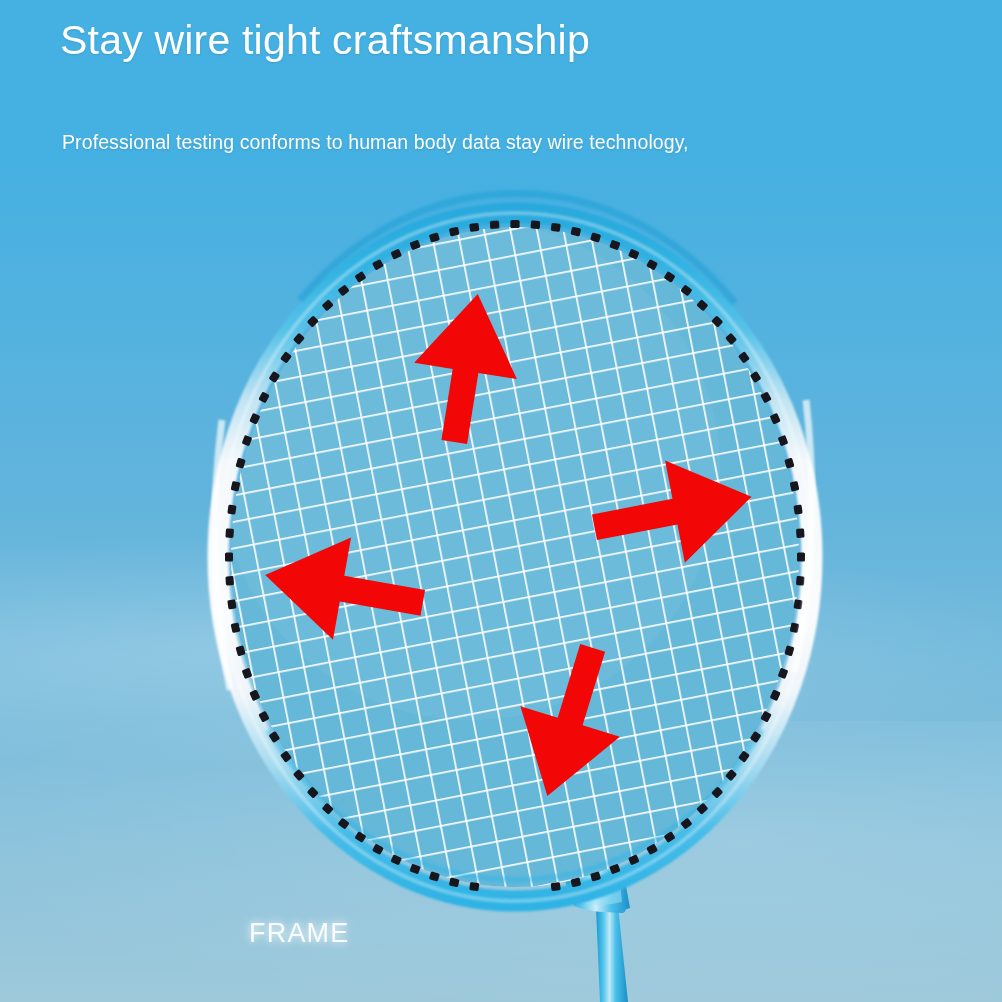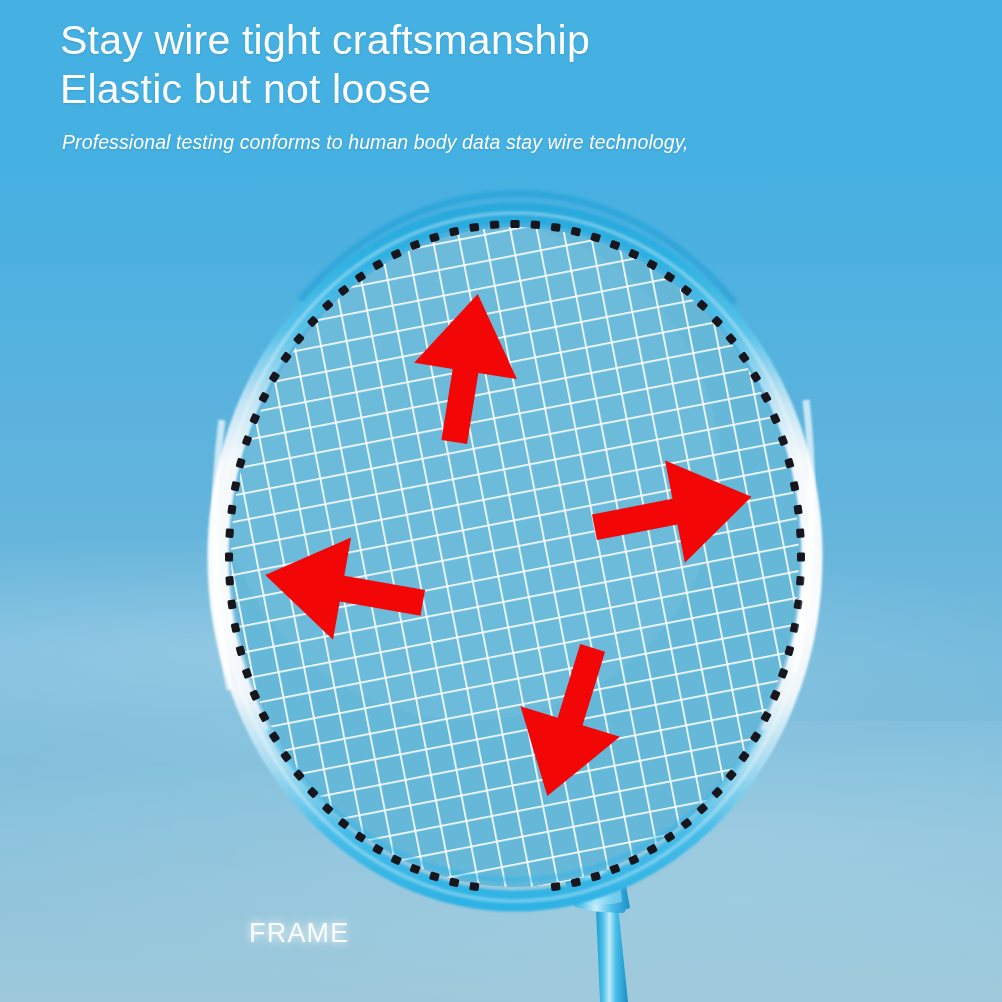--- a/index.html
+++ b/index.html
@@ -77,21 +77,20 @@
     color: #ffffff;
     z-index: 40;
   }
   .sub .sub-line {
     font-size: 19.5px;
     line-height: 37px;
     font-weight: 400;
     letter-spacing: 0.1px;
     white-space: nowrap;
     text-shadow: 0 1px 2px rgba(40,110,150,0.25);
-    font-style: italic;
   }
 
   
   .frame-caption {
     position: absolute;
     left: 249px;
     top: 918px;
     font-size: 27px;
     letter-spacing: 1.2px;
     font-weight: 400;
@@ -322,21 +321,20 @@
           <path d="M0 -80 L52 -2 L13 -2 L13 80 L-13 80 L-13 -2 L-52 -2 Z" fill="#f20606"></path>
         </g>
         <g transform="translate(570,722) rotate(197)">
           <path d="M0 -77.5 L52 0.5 L13 0.5 L13 77.5 L-13 77.5 L-13 0.5 L-52 0.5 Z" fill="#f20606"></path>
         </g>
       </g>
   </svg>
 
   <div class="headline">
     <div class="hl-line">Stay wire tight craftsmanship</div>
-    <div class="hl-line">Elastic but not loose</div>
   </div>
 
   <div class="sub">
     <div class="sub-line">Professional testing conforms to human body data stay wire technology,</div>
   </div>
 
   <div class="frame-caption">FRAME</div>
 
 </div>
 

